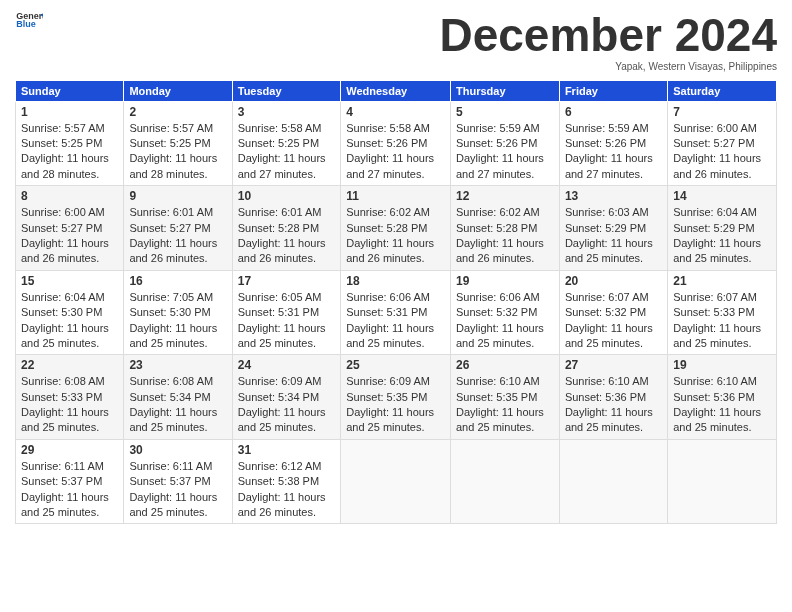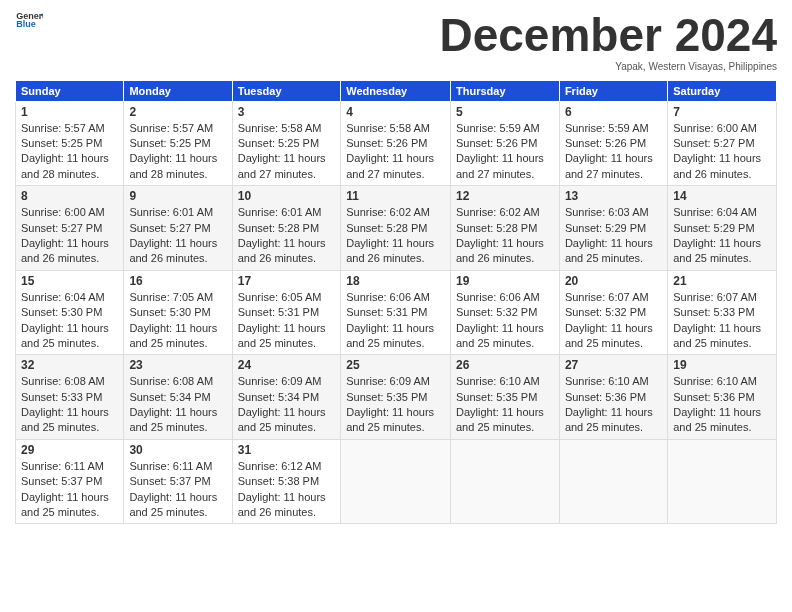--- a/index.html
+++ b/index.html
@@ -263,21 +263,21 @@
           <td>
             <span class="day-num">21</span>
             <div class="day-info">Sunrise: 6:07 AM
 Sunset: 5:33 PM
 Daylight: 11 hours
 and 25 minutes.</div>
           </td>
         </tr>
         <tr>
           <td>
-            <span class="day-num">32</span>
+            <span class="day-num">22</span>
             <div class="day-info">Sunrise: 6:08 AM
 Sunset: 5:33 PM
 Daylight: 11 hours
 and 25 minutes.</div>
           </td>
           <td>
             <span class="day-num">23</span>
             <div class="day-info">Sunrise: 6:08 AM
 Sunset: 5:34 PM
 Daylight: 11 hours

